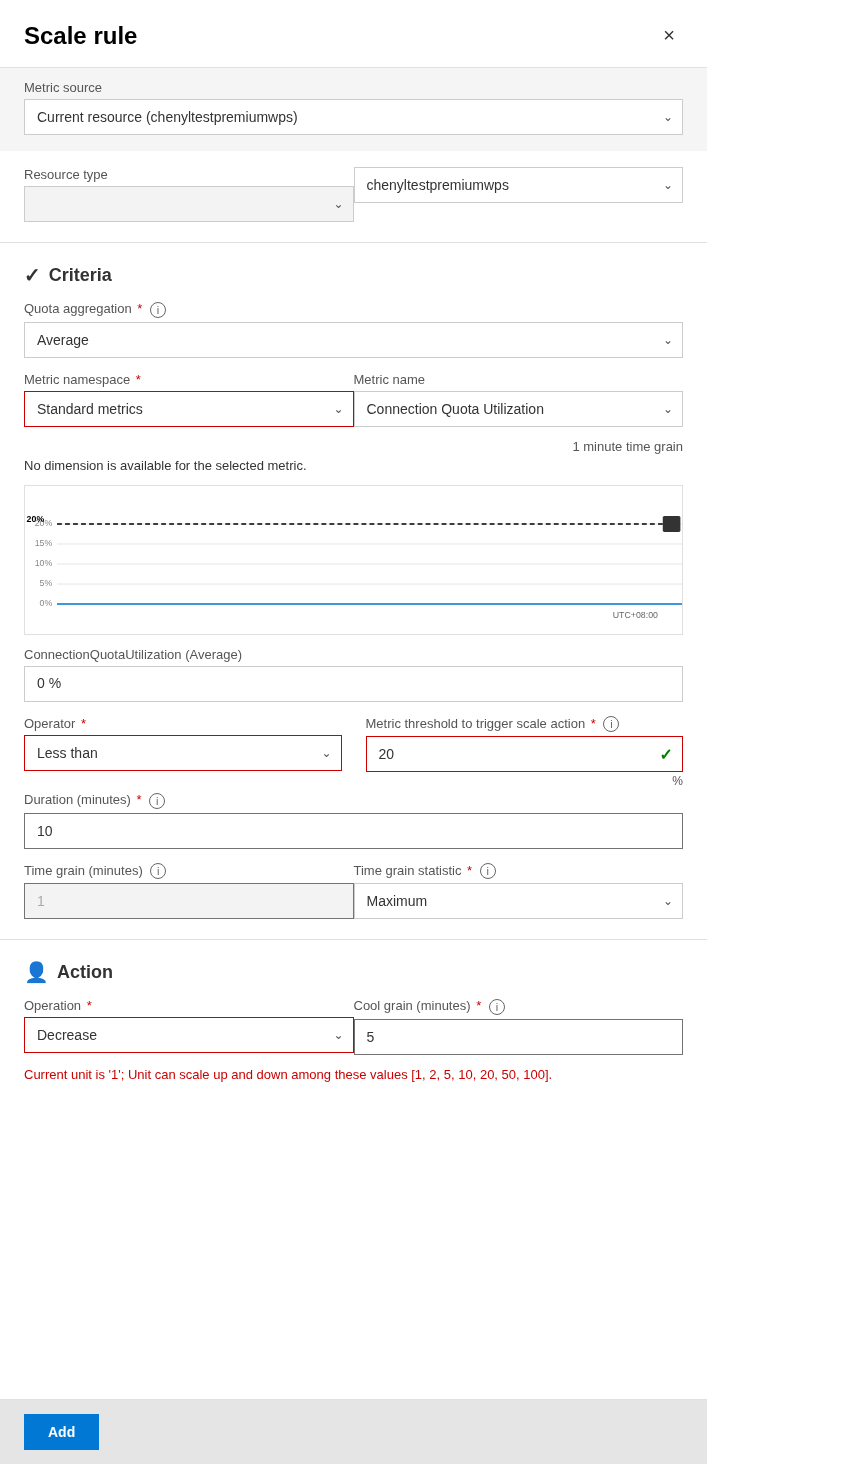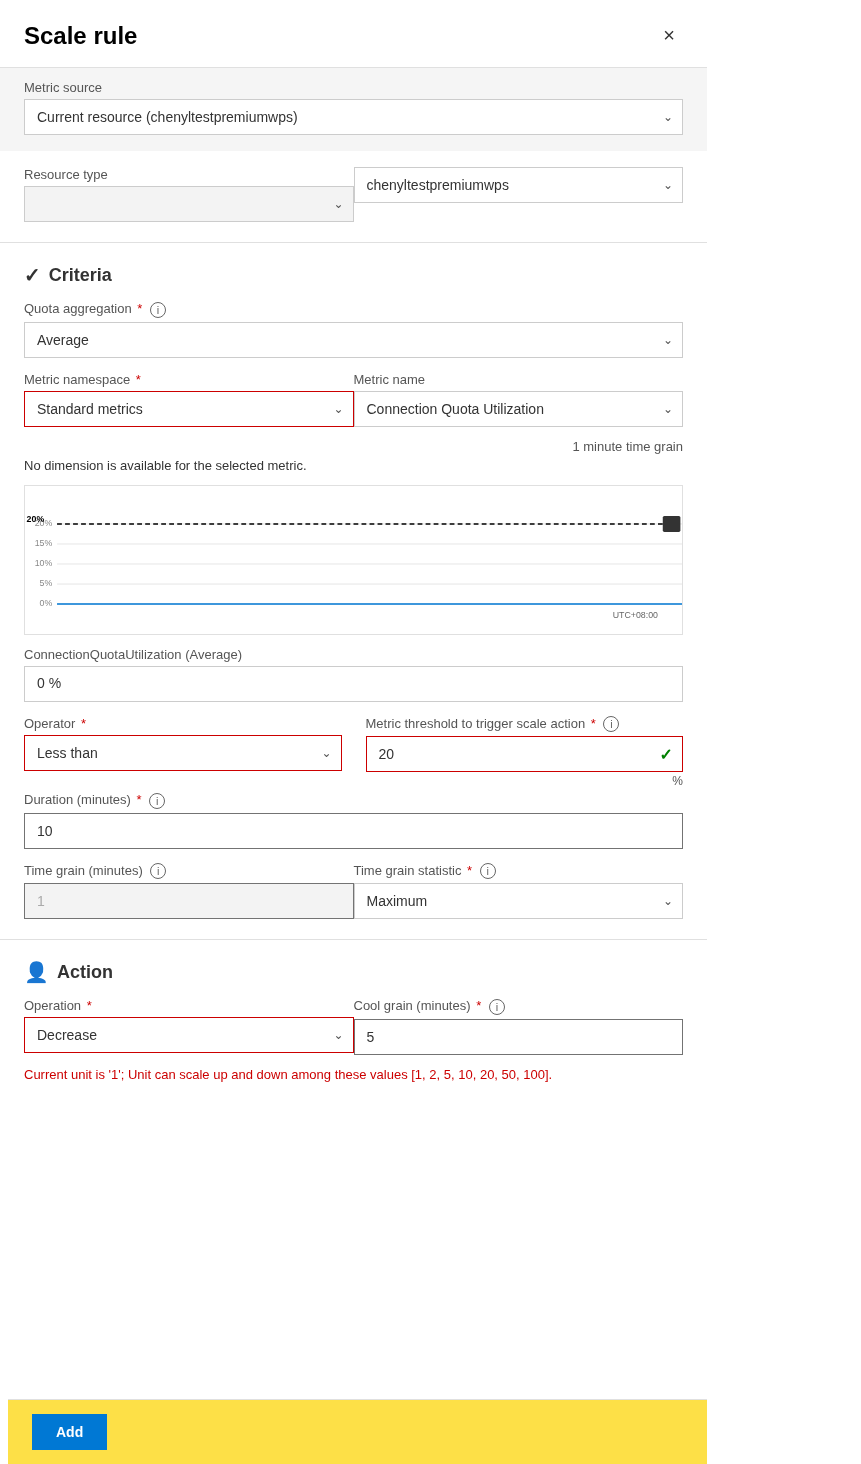--- a/index.html
+++ b/index.html
@@ -196,25 +196,25 @@
       margin-top: 2px;
     }
     .info-text {
       font-size: 13px;
       color: #c00;
       margin: 8px 0 4px 0;
     }
     .footer {
       position: absolute;
       bottom: 0;
-      left: 8px;
+      left: 0;
       right: 0;
       padding: 14px 24px;
       border-top: 1px solid #e0e0e0;
-      background: #fde047;
+      background: #e5e5e5;
     }
     .add-btn {
       background: #0078d4;
       color: #fff;
       border: none;
       padding: 10px 24px;
       font-size: 14px;
       font-weight: 600;
       cursor: pointer;
     }

